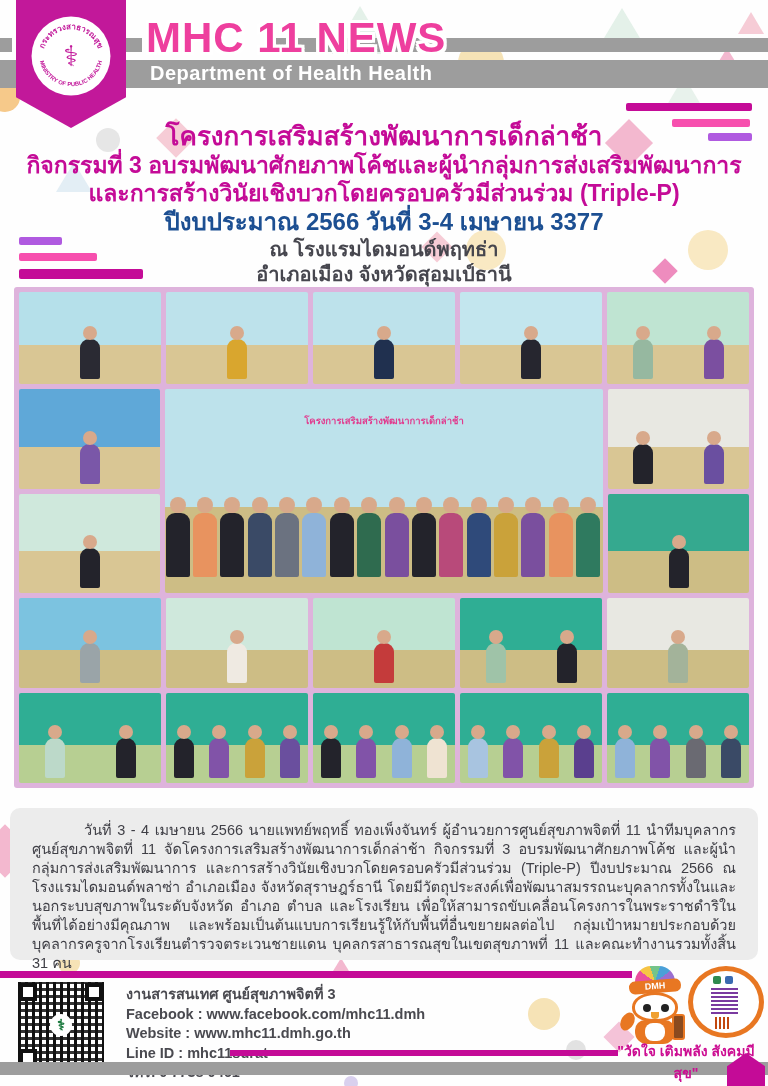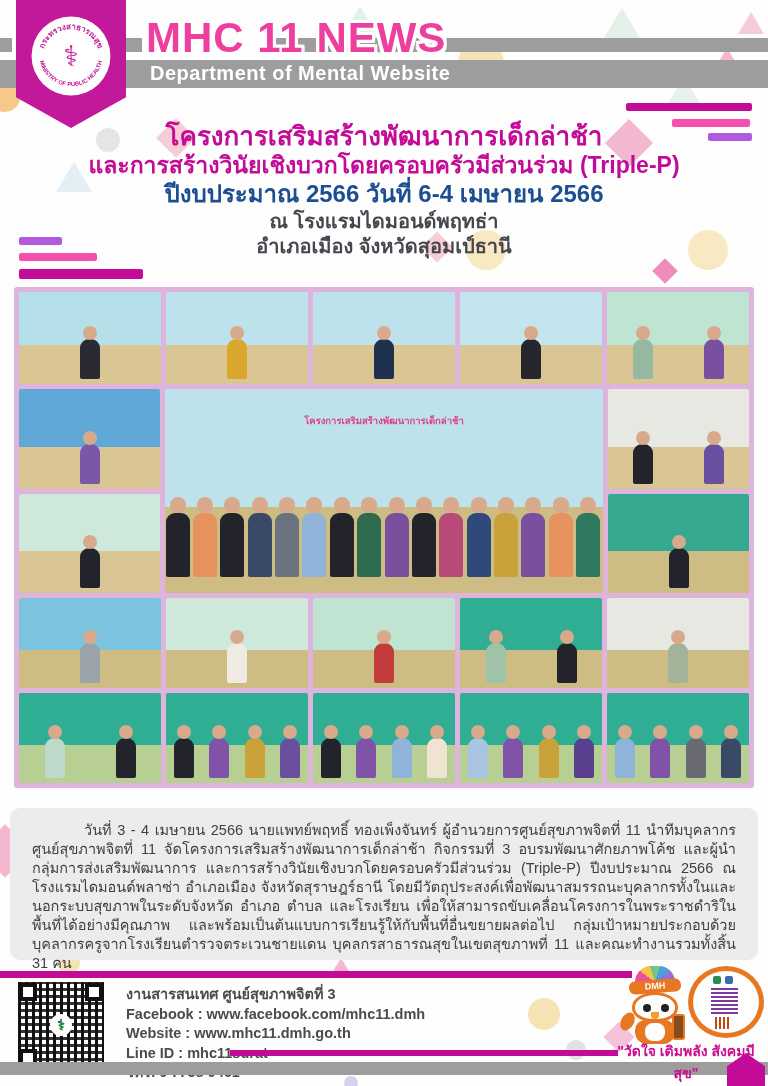--- a/index.html
+++ b/index.html
@@ -121,43 +121,44 @@
     <div class="decor cir" style="left:566px;top:1040px;width:20px;height:20px;background:#e2e2e2;"></div>
     <div class="decor dia" style="left:608px;top:1026px;width:22px;height:22px;background:#f4c3d8;"></div>
     <div class="decor cir" style="left:344px;top:1076px;width:14px;height:14px;background:#d9d0ee;"></div>
   </div>
 
   <div class="bar-thin" style="left:0;width:12px;"></div>
   <div class="bar-thin" style="left:118px;width:24px;"></div>
   <div class="bar-thin" style="left:272px;width:496px;"></div>
   <div class="bar-band"></div>
   <div class="mhc-title">MHC 11 NEWS</div>
-  <div class="dept-sub">Department of Mental Website</div>
+  <div class="dept-sub">Department of Health Health</div>
 
   <div class="badge">
     <svg viewBox="0 0 100 100">
       <circle cx="50" cy="50" r="47" fill="#ffffff"></circle>
       <defs>
         <path id="arcT" d="M 16,52 A 34,34 0 0 1 84,52" fill="none"></path>
         <path id="arcB" d="M 12,48 A 38,38 0 0 0 88,48" fill="none"></path>
       </defs>
       <text font-size="9.5" font-weight="bold" fill="#c2189a">
         <textPath href="#arcT" startOffset="50%" text-anchor="middle">กระทรวงสาธารณสุข</textPath>
       </text>
       <text font-size="7" font-weight="bold" fill="#c2189a">
         <textPath href="#arcB" startOffset="50%" text-anchor="middle">MINISTRY OF PUBLIC HEALTH</textPath>
       </text>
       <text x="50" y="62" font-size="34" text-anchor="middle" fill="#c2189a">⚕</text>
     </svg>
   </div>
 
   <div class="titles">
     <div class="t1 t-mag">โครงการเสริมสร้างพัฒนาการเด็กล่าช้า</div>
+    <div class="t2 t-mag">กิจกรรมที่ 3 อบรมพัฒนาศักยภาพโค้ชและผู้นำกลุ่มการส่งเสริมพัฒนาการ</div>
     <div class="t3 t-mag">และการสร้างวินัยเชิงบวกโดยครอบครัวมีส่วนร่วม (Triple-P)</div>
-    <div class="t4">ปีงบประมาณ 2566 วันที่ 6-4 เมษายน 2566</div>
+    <div class="t4">ปีงบประมาณ 2566 วันที่ 3-4 เมษายน 3377</div>
     <div class="t5">ณ โรงแรมไดมอนด์พฤทธ่า</div>
     <div class="t6">อำเภอเมือง จังหวัดสุอมเป์ธานี</div>
   </div>
 
   <div class="dbar" style="right:16px;top:103px;width:126px;background:#c40b97;"></div>
   <div class="dbar" style="right:18px;top:119px;width:78px;background:#f74fae;"></div>
   <div class="dbar" style="right:16px;top:133px;width:44px;background:#b05ae0;"></div>
   <div class="dbar" style="left:19px;top:237px;width:43px;background:#b05ae0;"></div>
   <div class="dbar" style="left:19px;top:253px;width:78px;background:#f74fae;"></div>
   <div class="dbar" style="left:19px;top:269px;width:124px;height:10px;background:#c40b97;"></div>

